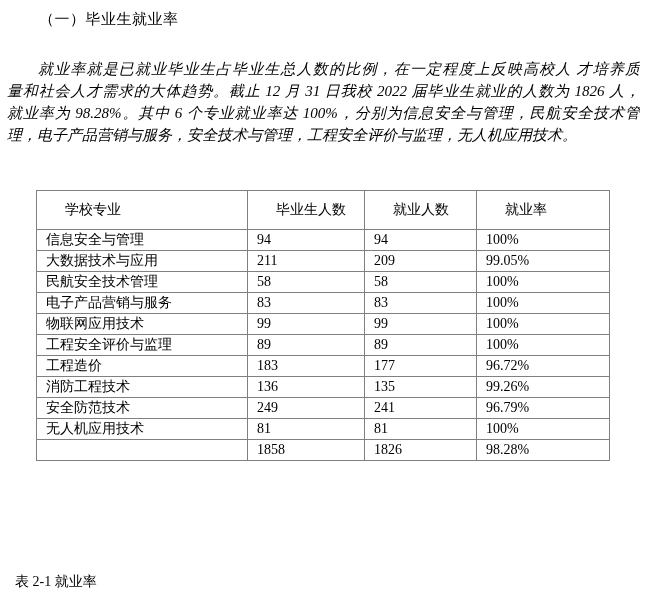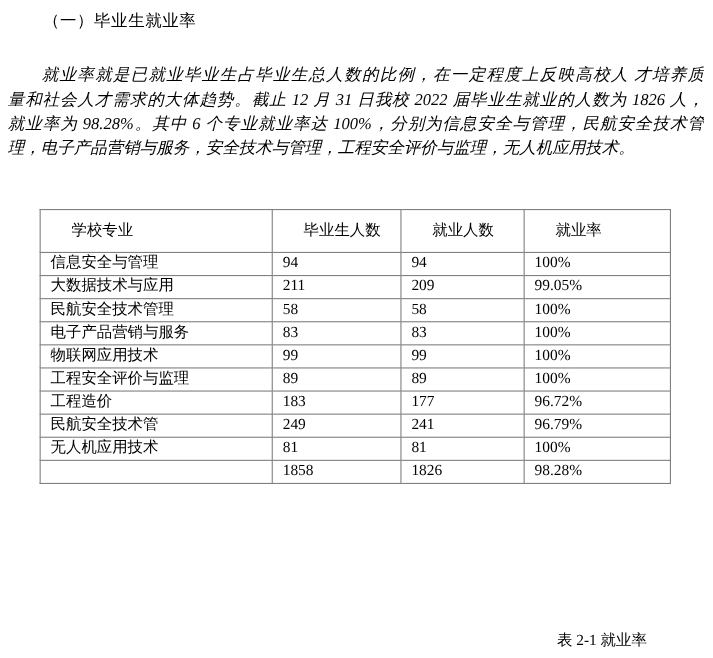--- a/index.html
+++ b/index.html
@@ -71,21 +71,21 @@
   }
   table.doc-table tbody td {
     height: 20px;
     line-height: 20px;
   }
   .table-caption {
     position: absolute;
     left: 15px;
     top: 573px;
     width: 573px;
-    text-align: right;
+    text-align: left;
     font-size: 14px;
     white-space: nowrap;
   }
 </style>
 </head>
 <body>
 
 <div class="heading">（一）毕业生就业率</div>
 
 <div class="paragraph">
@@ -147,21 +147,27 @@
         <td>89</td>
         <td>100%</td>
       </tr>
       <tr>
         <td>工程造价</td>
         <td>183</td>
         <td>177</td>
         <td>96.72%</td>
       </tr>
       <tr>
-        <td>民航安全技术管</td>
+        <td>消防工程技术</td>
+        <td>136</td>
+        <td>135</td>
+        <td>99.26%</td>
+      </tr>
+      <tr>
+        <td>安全防范技术</td>
         <td>249</td>
         <td>241</td>
         <td>96.79%</td>
       </tr>
       <tr>
         <td>无人机应用技术</td>
         <td>81</td>
         <td>81</td>
         <td>100%</td>
       </tr>

